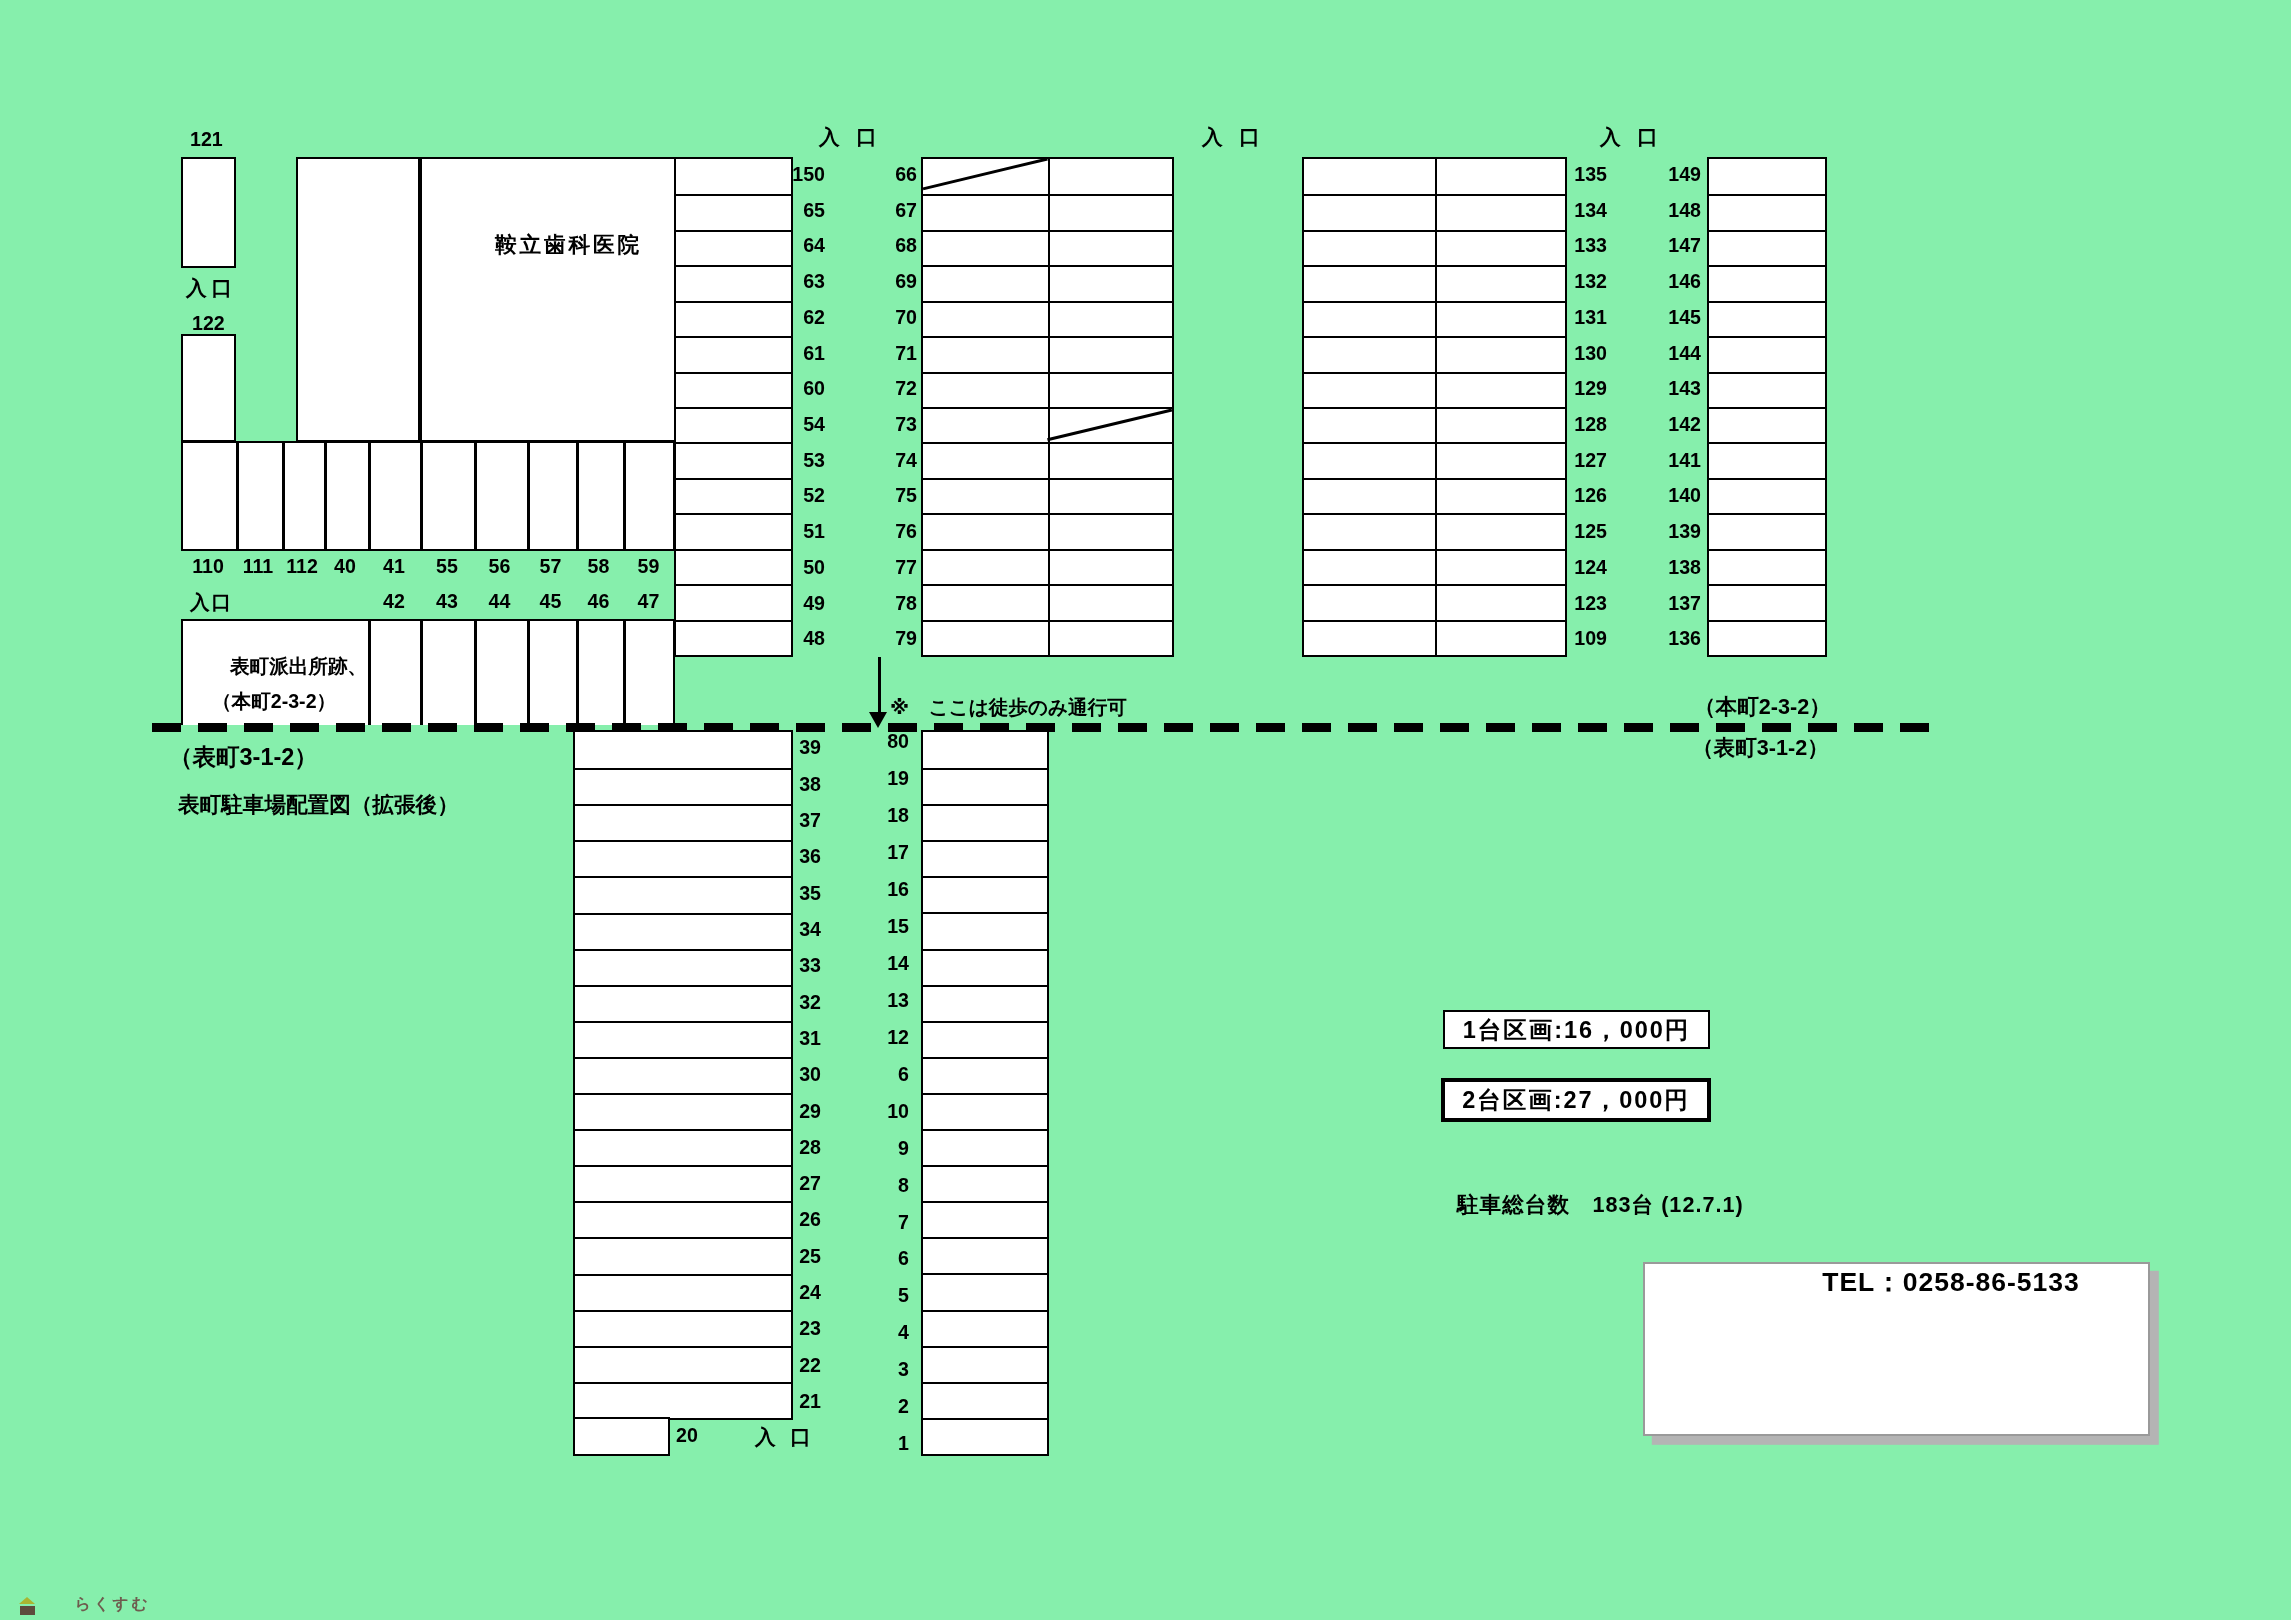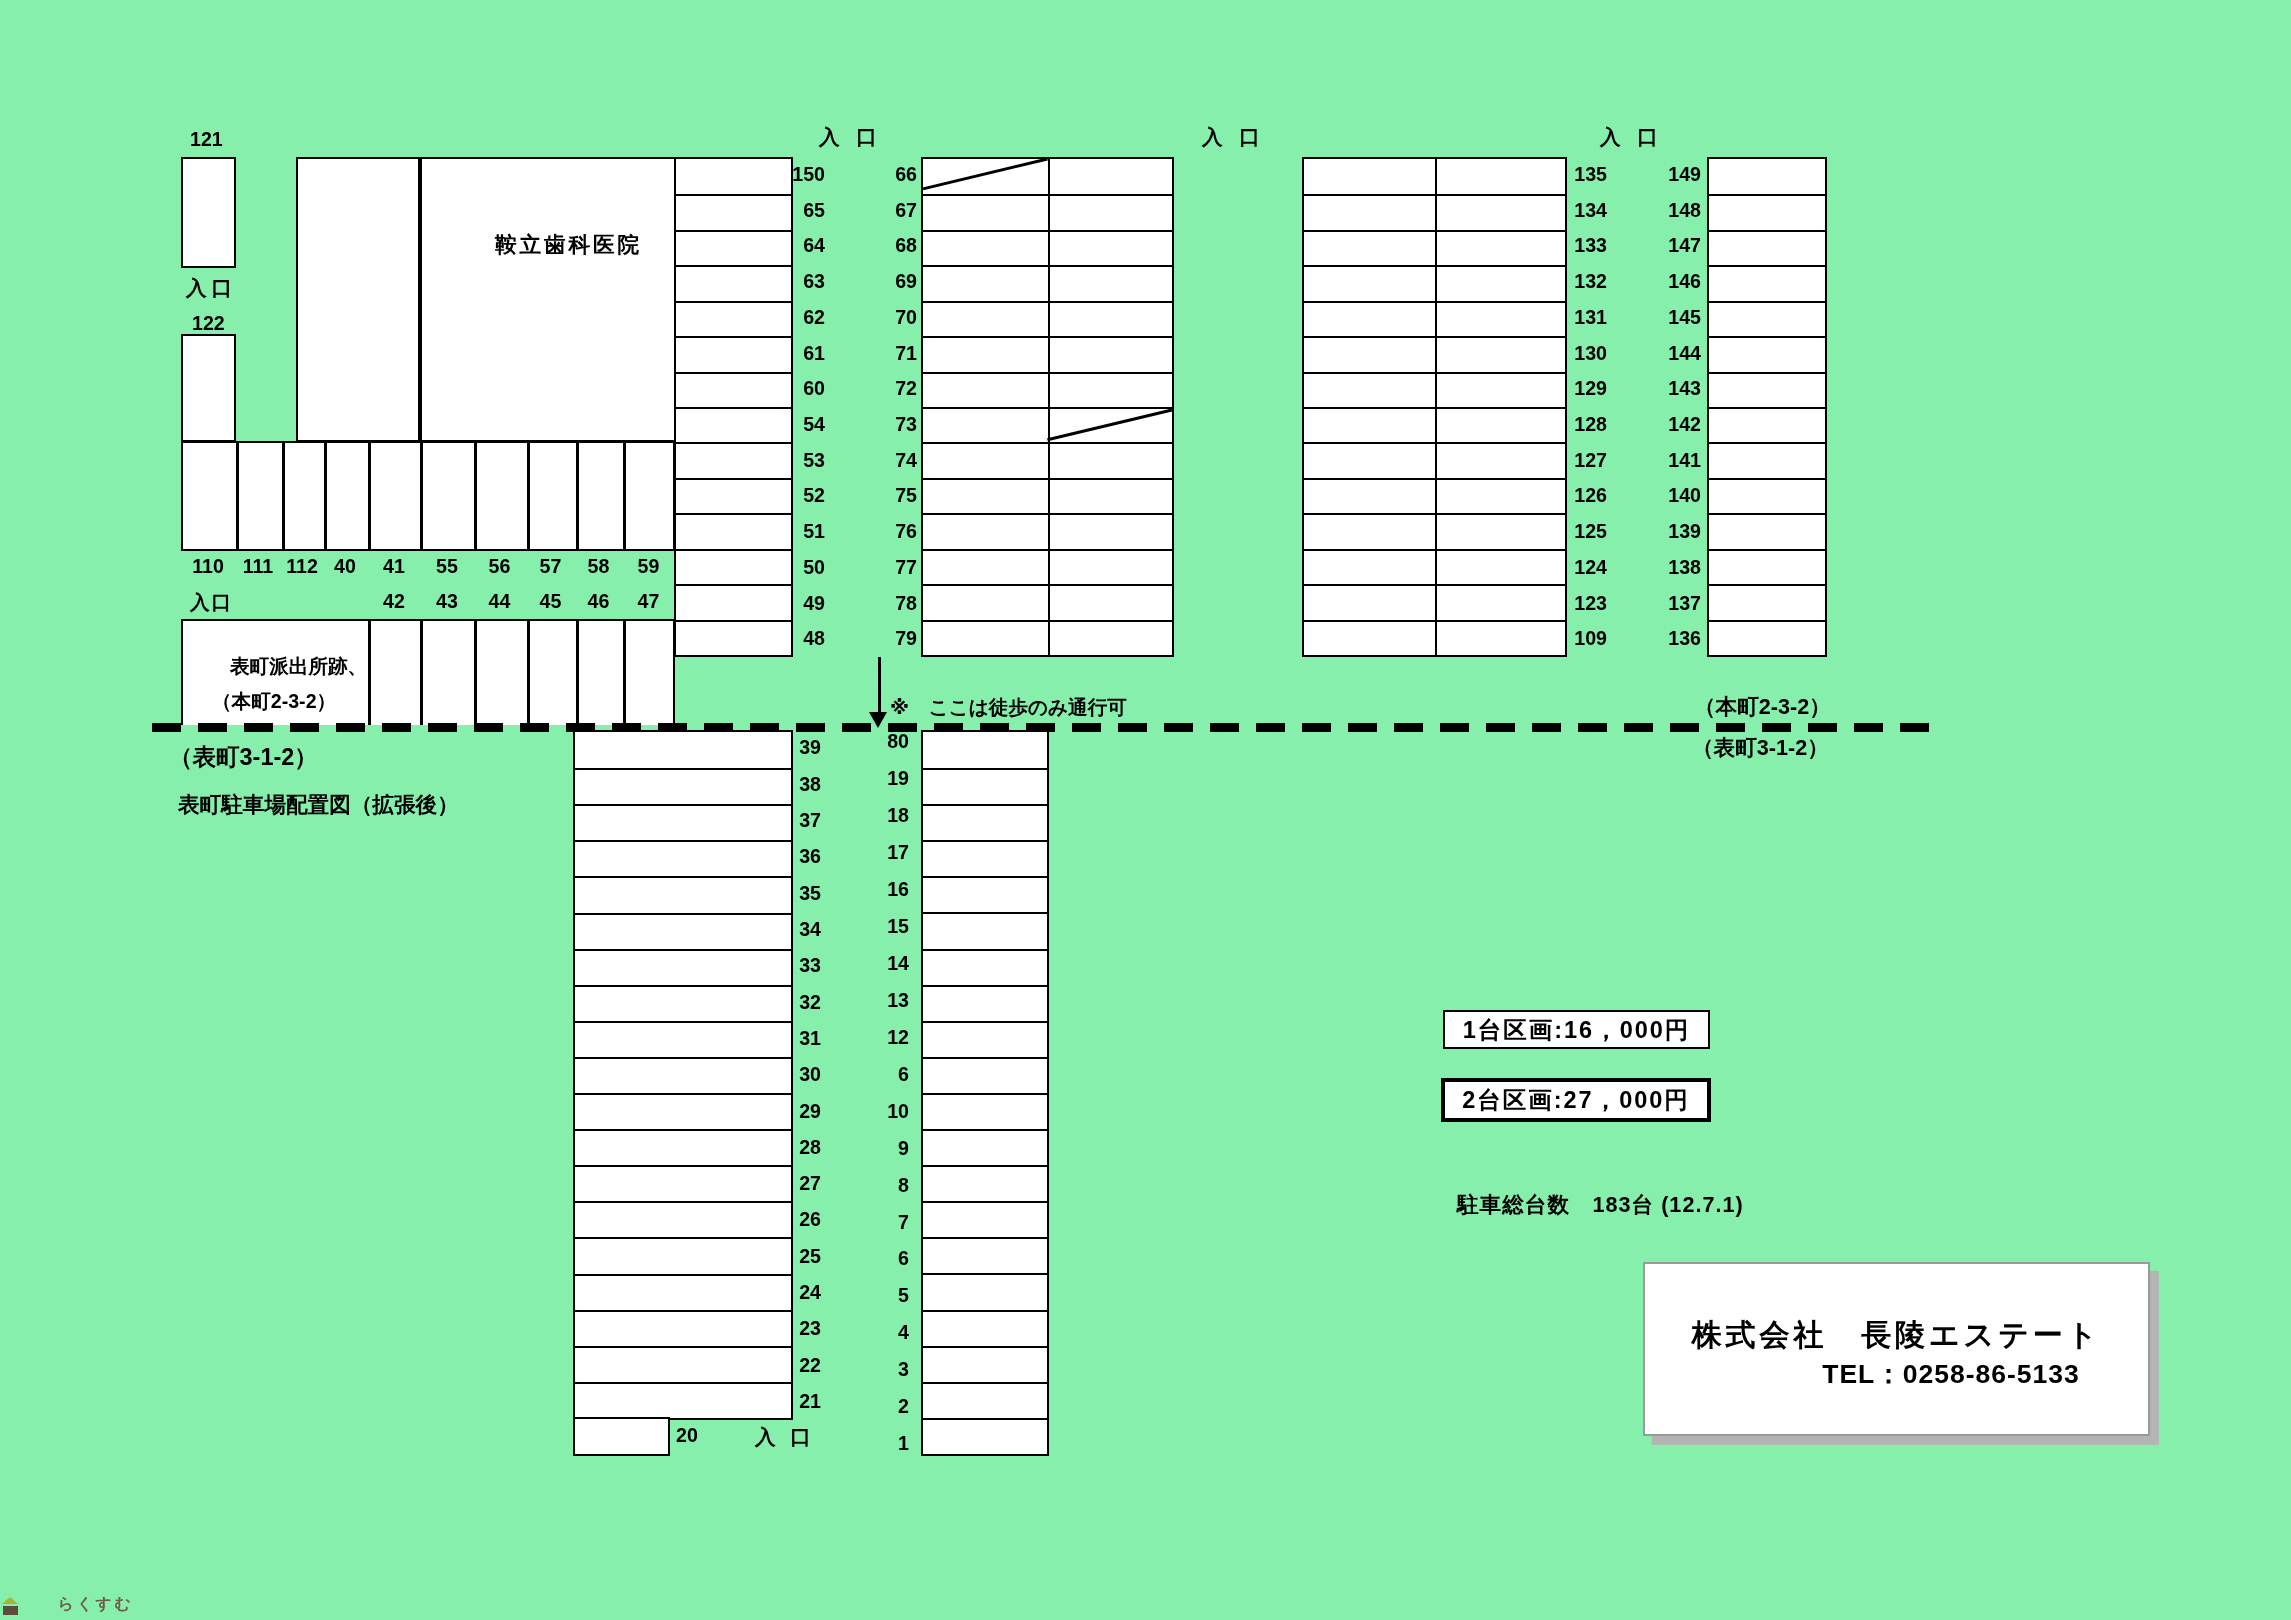--- a/index.html
+++ b/index.html
@@ -427,25 +427,24 @@
 
   <div class="price-box" style="left:1443px;top:1010px;width:267px;height:39px;">
     <span>1台区画:16，000円</span>
   </div>
   <div class="price-box thick" style="left:1441px;top:1078px;width:270px;height:44px;">
     <span>2台区画:27，000円</span>
   </div>
   <div class="note-text" style="left:1457px;top:1190px;font-size:21.6px;letter-spacing:1px;">駐車総台数　183台 (12.7.1)</div>
 
   <div class="company-box" style="left:1643px;top:1262px;width:507px;height:174px;">
-    <div class="company-name">株式会社　長陵エステート</div>
     <div class="company-tel">TEL：0258-86-5133</div>
   </div>
 
-  <div class="logo" style="left:2px;top:1594px;gap:39px;">
+  <div class="logo" style="left:19px;top:1594px;gap:39px;">
     <div class="logo-house">
       <div class="logo-roof"></div>
         <div class="logo-body"></div>
     </div>
     <div class="logo-text">らくすむ</div>
   </div>
 
 <div class="cell-label" style="left: 181px; top: 555px; width: 54px;">110</div>
     <div class="cell-label" style="left: 235px; top: 555px; width: 46px;">111</div>
     <div class="cell-label" style="left: 281px; top: 555px; width: 42px;">112</div>

